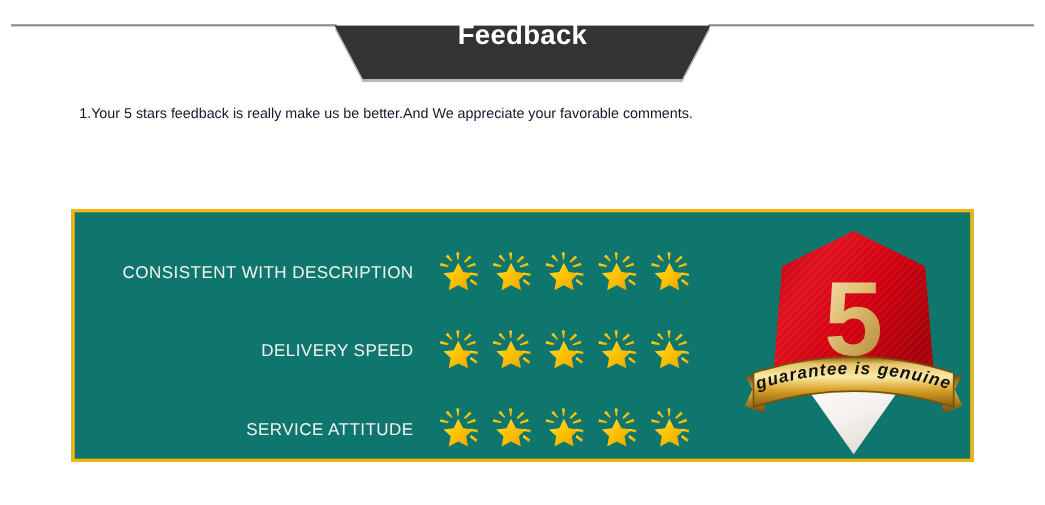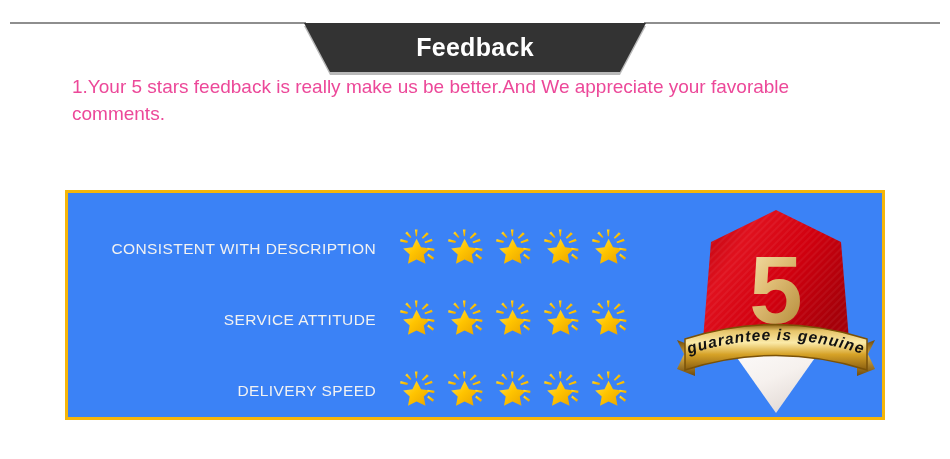--- a/index.html
+++ b/index.html
@@ -49,52 +49,52 @@
     width: 342px;
     height: 49px;
     background: #b9b9b9;
     -webkit-clip-path: polygon(0% 0%, 100% 0%, 92.4% 100%, 7.6% 100%);
     clip-path: polygon(0% 0%, 100% 0%, 92.4% 100%, 7.6% 100%);
     z-index: 0;
   }
   #banner-title {
     position: absolute;
     left: 304px;
-    top: 23px;
+    top: 8px;
     width: 342px;
     height: 49px;
     line-height: 49px;
     text-align: center;
     color: #ffffff;
     font-size: 25px;
     font-weight: bold;
     letter-spacing: 0.3px;
     z-index: 2;
   }
 
   
   #notes {
     position: absolute;
     left: 72px;
-    top: 73px;
+    top: 89px;
     width: 810px;
-    color: #ec4899;
-    font-size: 19px;
+    color: #0f172a;
+    font-size: 13px;
     line-height: 27px;
   }
   #notes .note-line { white-space: normal; }
 
   
   #rating-panel {
     position: absolute;
     left: 65px;
     top: 190px;
     width: 820px;
     height: 230px;
-    background: #3b82f6;
+    background: #0f766e;
     border: 3px solid #f5b60b;
     box-sizing: border-box;
   }
 
   #ratings-list {
     position: absolute;
     left: 0;
     top: 30px;
     width: 570px;
   }
@@ -216,21 +216,21 @@
                 <path d="M38.5 24.5 l10.5 -4.5 l1.5 3.4 l-11 3 z"></path>
                 <path d="M13.5 26 l-10.5 -2 l0.8 -3.6 l10.7 3 z"></path>
                 <path d="M43 33 l10 1.5 l-0.4 3.5 l-10 -2.2 z"></path>
                 <path d="M44 41.5 l8.5 6 l-2 3 l-8 -6.3 z"></path>
               </g>
             </svg></span>
       </div>
     </div>
 
     <div class="rating-row">
-      <div class="rating-label">SERVICE ATTITUDE</div>
+      <div class="rating-label">DELIVERY SPEED</div>
       <div class="stars">
         <span class="star-icon"><svg width="44" height="44" viewBox="0 0 64 64">
               <g fill="url(#sg1)">
                 <path d="M27 20 L33.5 32.5 L47 34 L37.5 43 L40 56.5 L27 50 L14.5 56.5 L17 43 L7.5 34 L21 32.5 Z"></path>
                 <path d="M26 16.5 l-1.5 -10 l4 0 l-1 10 z"></path>
                 <path d="M18 19 l-7.5 -7 l2.8 -2.6 l6.2 8.2 z"></path>
                 <path d="M34.5 18.5 l7.5 -8 l2.8 2.6 l-8.5 7 z"></path>
                 <path d="M38.5 24.5 l10.5 -4.5 l1.5 3.4 l-11 3 z"></path>
                 <path d="M13.5 26 l-10.5 -2 l0.8 -3.6 l10.7 3 z"></path>
                 <path d="M43 33 l10 1.5 l-0.4 3.5 l-10 -2.2 z"></path>
@@ -282,21 +282,21 @@
                 <path d="M38.5 24.5 l10.5 -4.5 l1.5 3.4 l-11 3 z"></path>
                 <path d="M13.5 26 l-10.5 -2 l0.8 -3.6 l10.7 3 z"></path>
                 <path d="M43 33 l10 1.5 l-0.4 3.5 l-10 -2.2 z"></path>
                 <path d="M44 41.5 l8.5 6 l-2 3 l-8 -6.3 z"></path>
               </g>
             </svg></span>
       </div>
     </div>
 
     <div class="rating-row">
-      <div class="rating-label">DELIVERY SPEED</div>
+      <div class="rating-label">SERVICE ATTITUDE</div>
       <div class="stars">
         <span class="star-icon"><svg width="44" height="44" viewBox="0 0 64 64">
               <g fill="url(#sg1)">
                 <path d="M27 20 L33.5 32.5 L47 34 L37.5 43 L40 56.5 L27 50 L14.5 56.5 L17 43 L7.5 34 L21 32.5 Z"></path>
                 <path d="M26 16.5 l-1.5 -10 l4 0 l-1 10 z"></path>
                 <path d="M18 19 l-7.5 -7 l2.8 -2.6 l6.2 8.2 z"></path>
                 <path d="M34.5 18.5 l7.5 -8 l2.8 2.6 l-8.5 7 z"></path>
                 <path d="M38.5 24.5 l10.5 -4.5 l1.5 3.4 l-11 3 z"></path>
                 <path d="M13.5 26 l-10.5 -2 l0.8 -3.6 l10.7 3 z"></path>
                 <path d="M43 33 l10 1.5 l-0.4 3.5 l-10 -2.2 z"></path>

